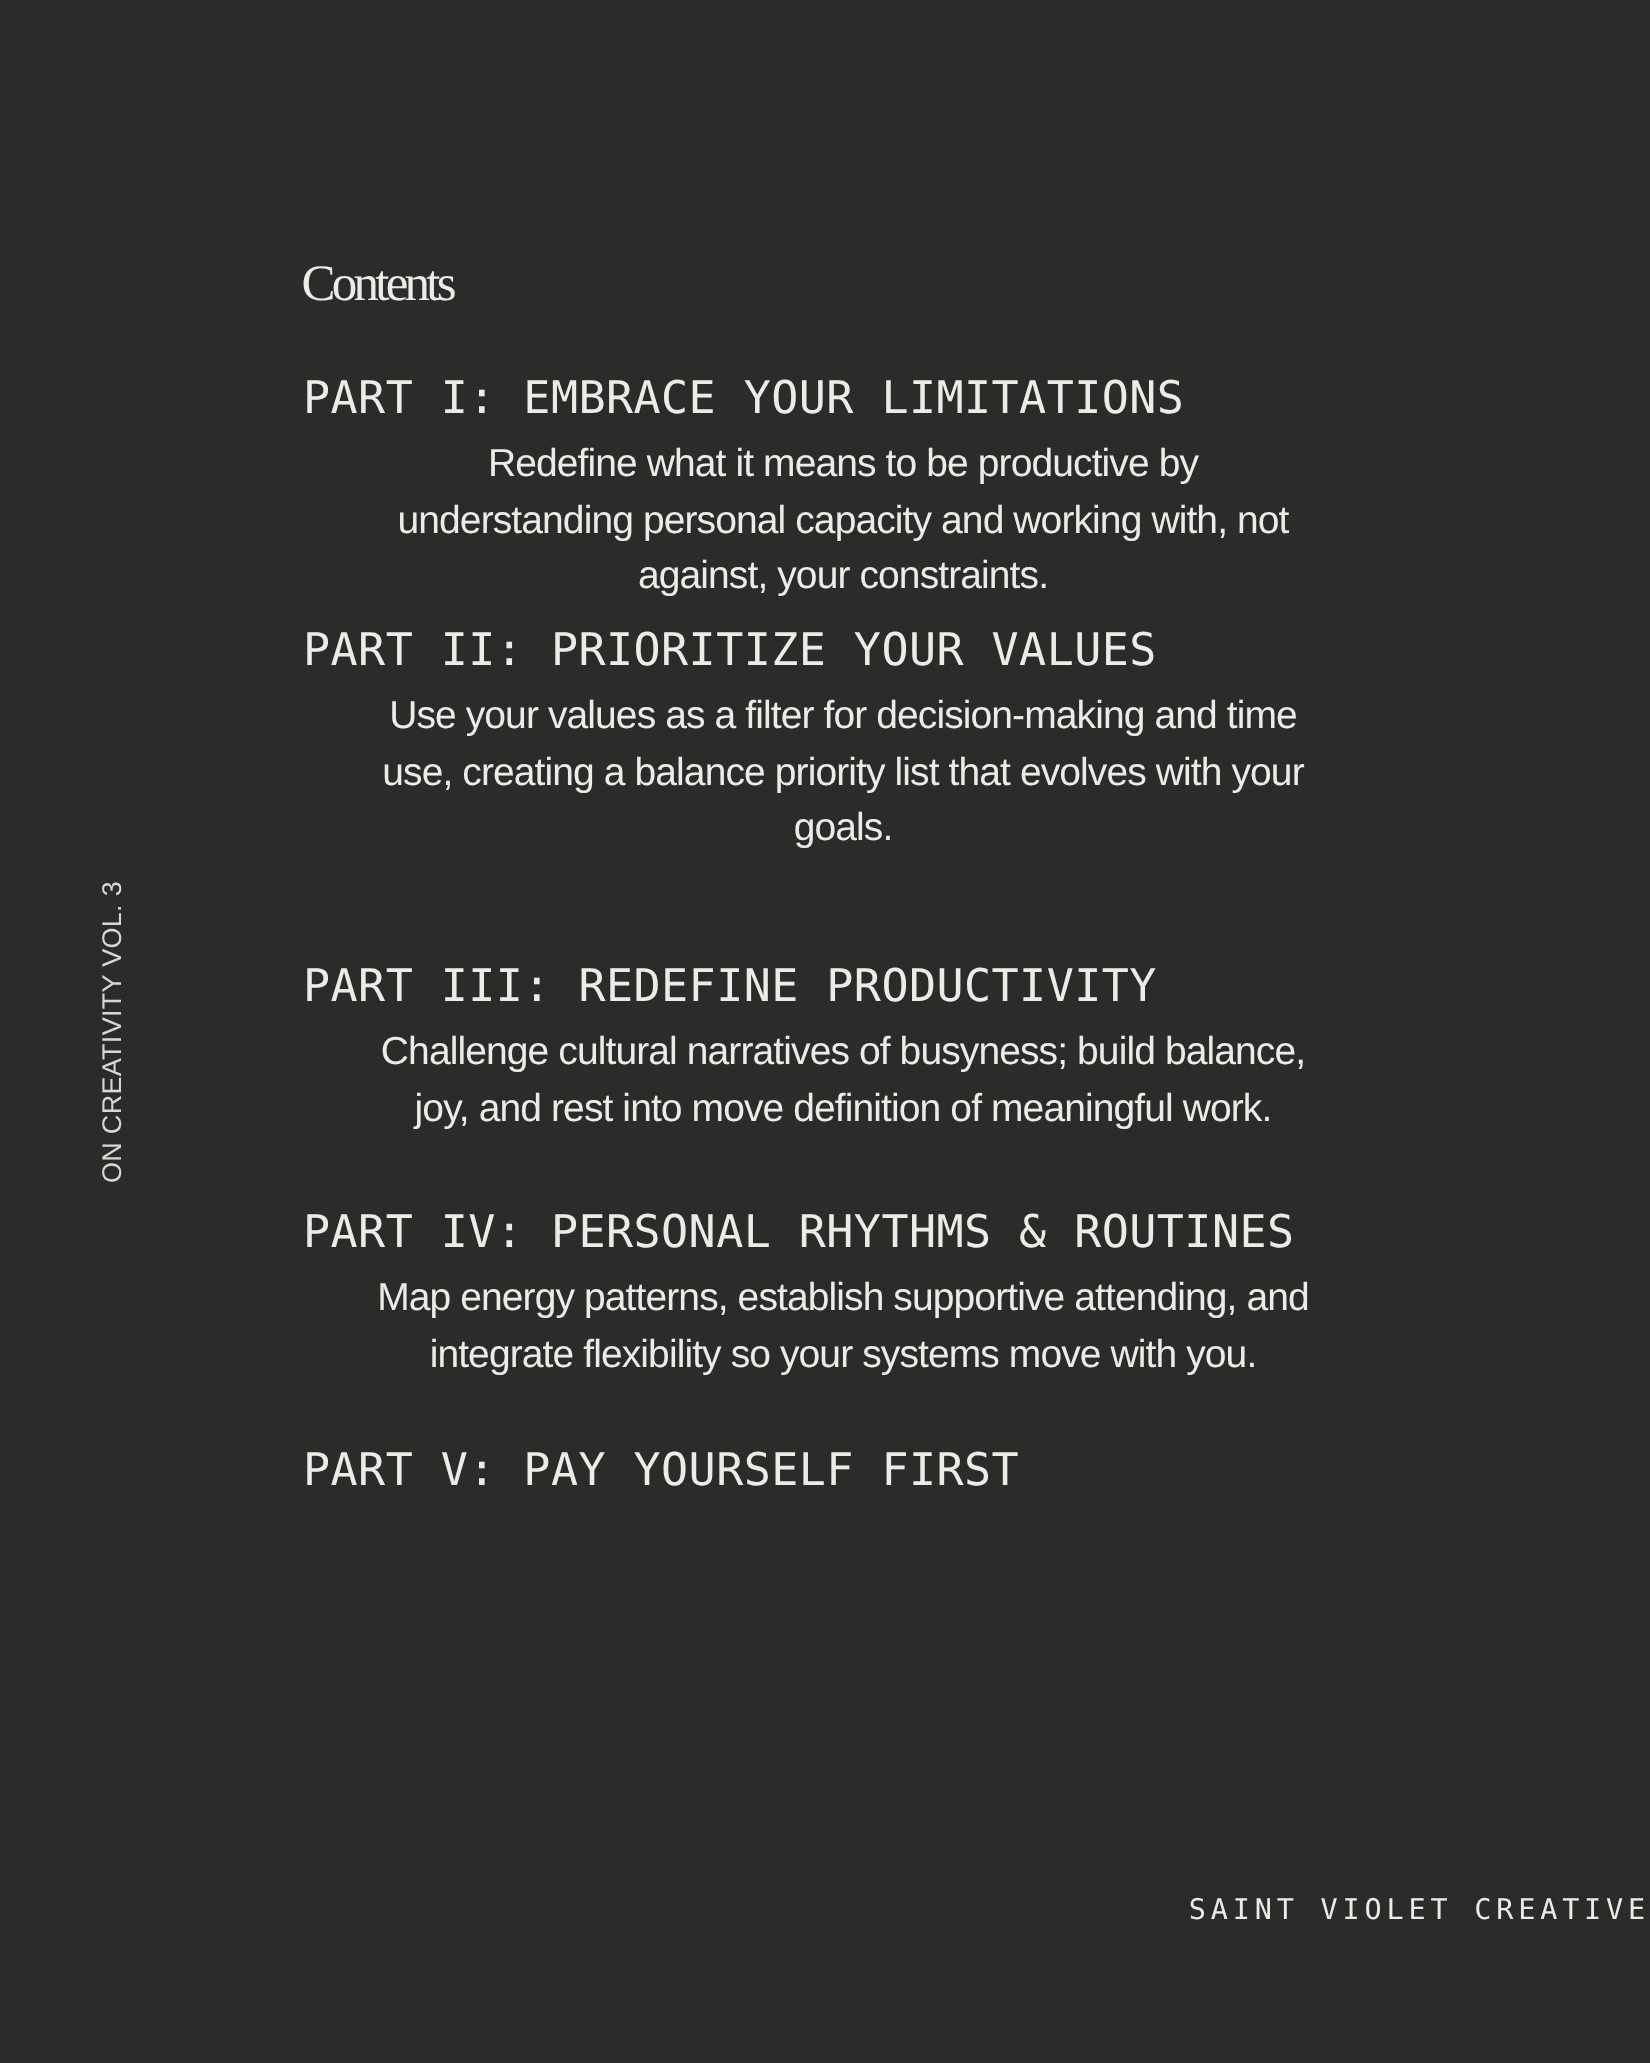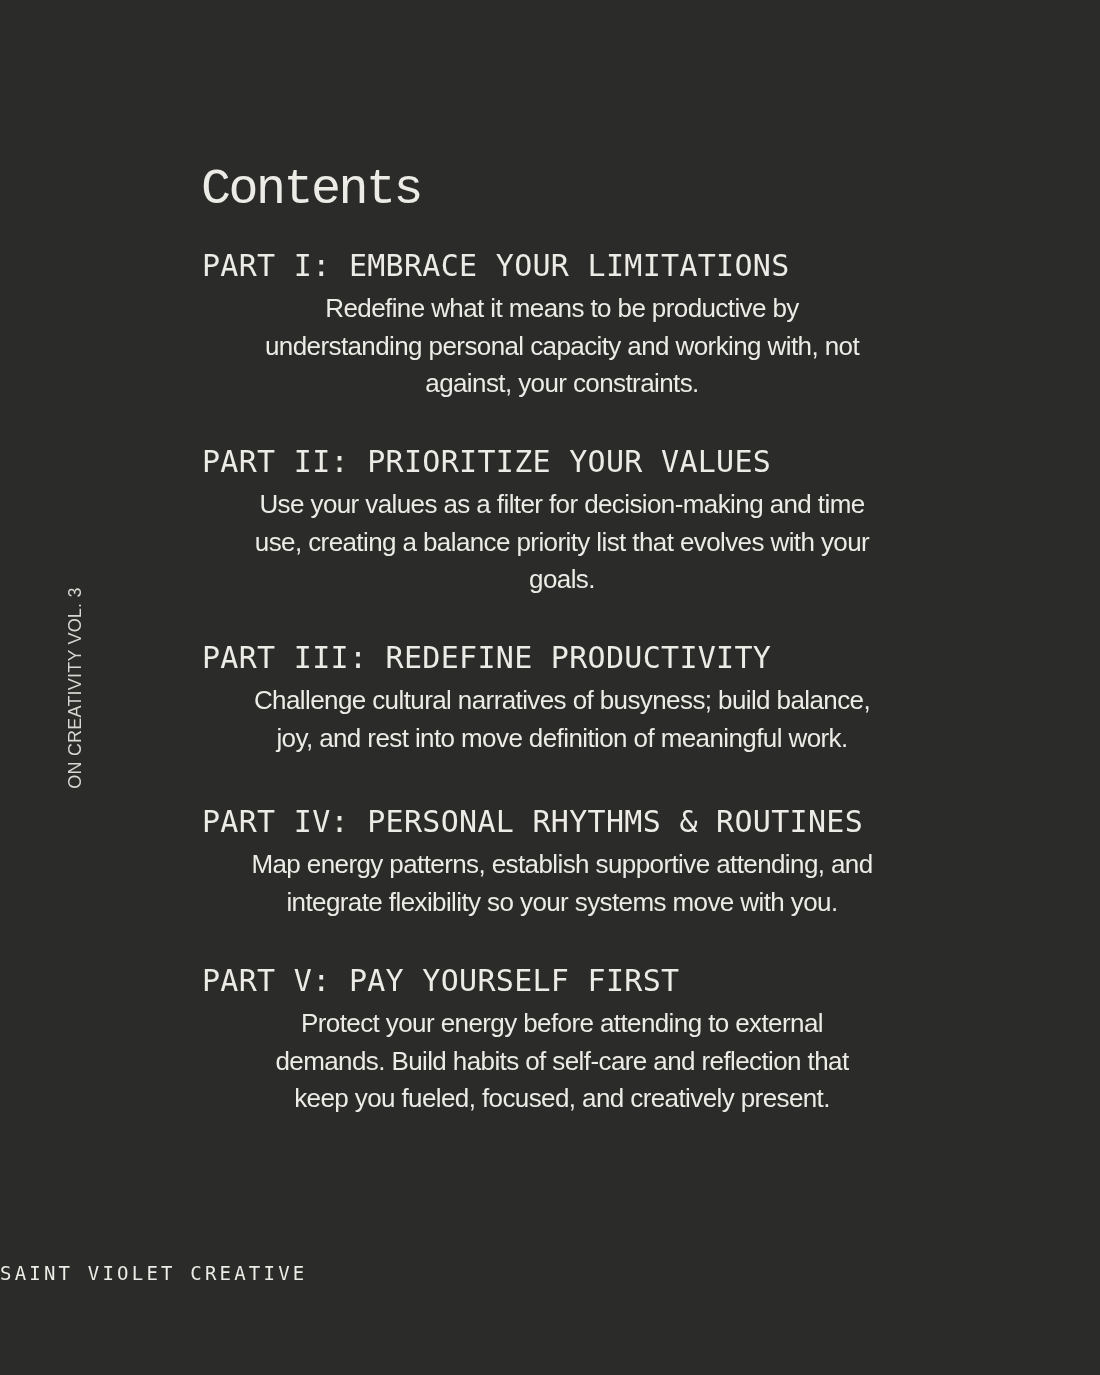--- a/index.html
+++ b/index.html
@@ -3,79 +3,76 @@
 <meta charset="utf-8">
 <style>
   html, body { margin: 0; padding: 0; }
   body {
     width: 1100px; height: 1375px; background: #2b2b29; color: #ecebe6;
     position: relative; overflow: hidden;
     font-family: "Liberation Sans", sans-serif;
   }
   .title {
     position: absolute; left: 201px; top: 160px;
-    font-family: Liberation Mono, monospace;
-    font-size: 50px; letter-spacing: -2.5px; font-weight: normal; margin: 0;
+    font-family: Liberation Serif, serif;
+    font-size: 34px; letter-spacing: -2.5px; font-weight: normal; margin: 0;
     line-height: 60px;
   }
   .section { position: absolute; left: 202px; width: 720px; }
   .heading {
     font-family: "DejaVu Sans Mono", "Liberation Mono", monospace;
     font-size: 30px; letter-spacing: 0.3px; line-height: 28px; margin: 0 0 10px 0;
     white-space: nowrap;
   }
   .desc {
     font-size: 26px; line-height: 37.5px; margin: 0; letter-spacing: -0.6px;
     white-space: pre-line;
     text-align: center;
   }
   .side {
     position: absolute; left: 75px; top: 688px;
     transform: translate(-50%, -50%) rotate(-90deg);
     font-size: 18px; white-space: nowrap; letter-spacing: 0.2px; color: #d8d7d2;
   }
   .footer {
-    position: absolute; left: 0; width: 1100px; top: 1262px; text-align: left;
+    position: absolute; left: 0; width: 1100px; top: 1262px; text-align: right;
     font-family: "DejaVu Sans Mono", "Liberation Mono", monospace;
     font-size: 19px; letter-spacing: 3.2px;
   }
 </style>
 </head>
 <body>
 
 <h1 class="title">Contents</h1>
 
 <div class="side">ON CREATIVITY VOL. 3</div>
 
 <div class="section" style="top:252px">
   <p class="heading">PART I: EMBRACE YOUR LIMITATIONS</p>
   <p class="desc">Redefine what it means to be productive by
 understanding personal capacity and working with, not
 against, your constraints.</p>
 </div>
 
-<div class="section" style="top:448px">
+<div class="section" style="top:420px">
   <p class="heading">PART II: PRIORITIZE YOUR VALUES</p>
   <p class="desc">Use your values as a filter for decision-making and time
 use, creating a balance priority list that evolves with your
 goals.</p>
 </div>
 
 <div class="section" style="top:644px">
   <p class="heading">PART III: REDEFINE PRODUCTIVITY</p>
   <p class="desc">Challenge cultural narratives of busyness; build balance,
 joy, and rest into move definition of meaningful work.</p>
 </div>
 
 <div class="section" style="top:808px">
   <p class="heading">PART IV: PERSONAL RHYTHMS &amp; ROUTINES</p>
   <p class="desc">Map energy patterns, establish supportive attending, and
 integrate flexibility so your systems move with you.</p>
 </div>
 
 <div class="section" style="top:967px">
   <p class="heading">PART V: PAY YOURSELF FIRST</p>
-  <p class="desc">Protect your energy before attending to external
-demands. Build habits of self-care and reflection that
-keep you fueled, focused, and creatively present.</p>
 </div>
 
 <div class="footer">SAINT VIOLET CREATIVE</div>
 
 </body></html>

